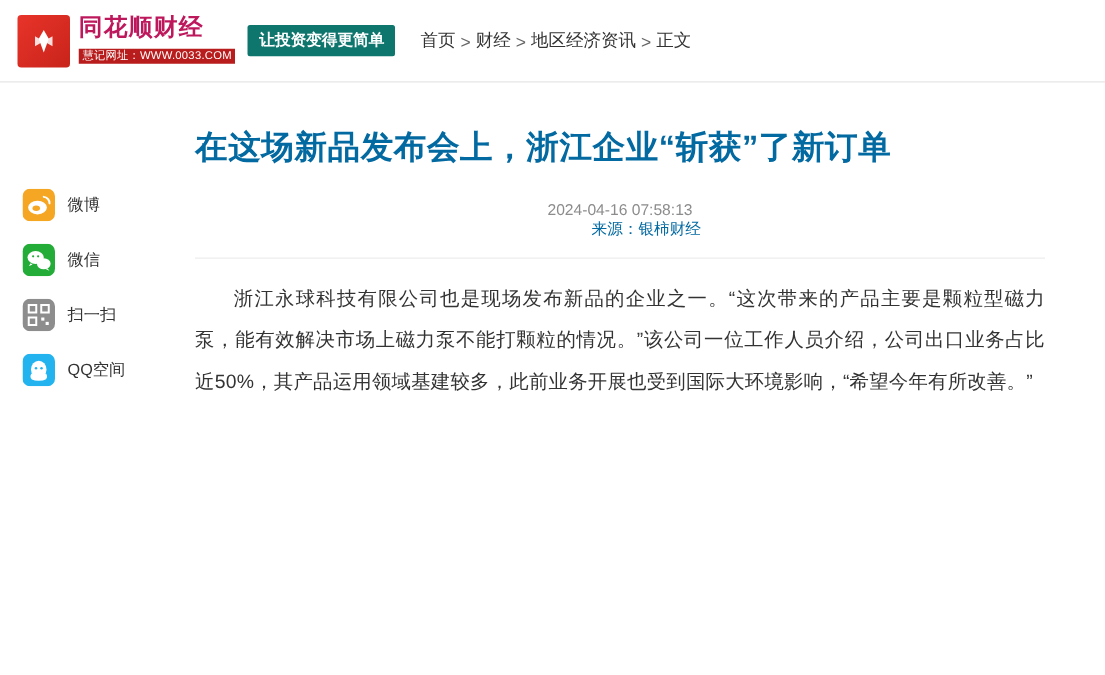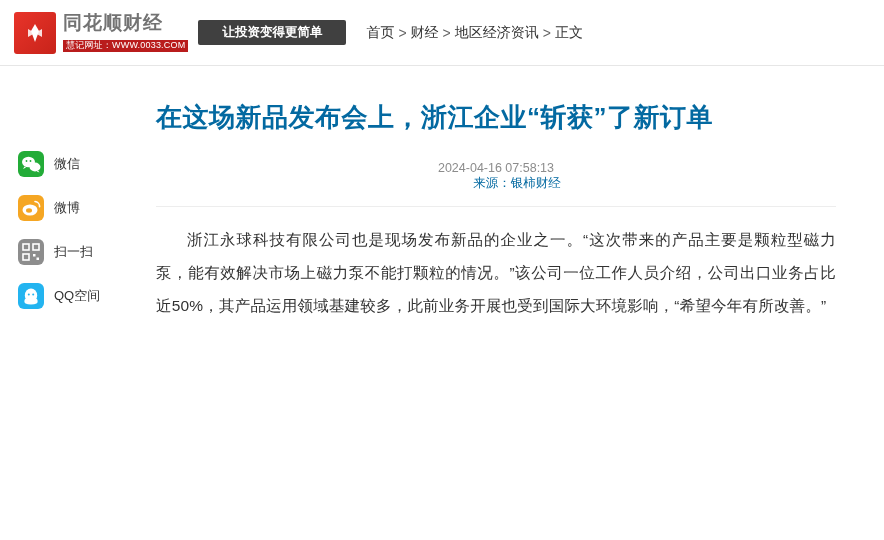--- a/index.html
+++ b/index.html
@@ -40,38 +40,38 @@
     justify-content: center;
   }
   .logo-mark svg { display:block; }
   .logo-text {
     margin-left: 7px;
     line-height: 1.1;
   }
   .logo-title {
     font-size: 19px;
     font-weight: bold;
-    color: #737373;
+    color: #be185d;
     letter-spacing: 1px;
   }
   .logo-sub {
     margin-top: 3px;
     font-size: 9px;
     color: #ffffff;
     background: #b91c1c;
     display: inline-block;
     padding: 1px 3px;
     letter-spacing: 0.2px;
   }
   .slogan {
     margin-left: 10px;
-    background: #404040;
+    background: #0f766e;
     color: #fff;
     font-size: 12.5px;
-    padding: 4px 24px;
+    padding: 4px 9px;
     border-radius: 2px;
     white-space: nowrap;
     font-weight: bold;
     text-align: right;
   }
   .breadcrumb {
     margin-left: 20px;
     font-size: 14px;
     color: #333;
     display: flex;
@@ -193,47 +193,47 @@
     <span class="sep">&gt;</span>
     <span class="current">正文</span>
   </div>
 </div>
 
 <div class="wrap">
 
   <div class="share-rail">
 
     <div class="share-item">
+      <span class="share-ico ico-weibo">
+        <svg width="26" height="26" viewBox="0 0 26 26">
+          <rect x="0" y="0" width="26" height="26" rx="6" fill="#f5a623"></rect>
+          <ellipse cx="12" cy="15" rx="7.5" ry="5.5" fill="#ffffff"></ellipse>
+          <ellipse cx="11" cy="15.5" rx="3" ry="2.2" fill="#f5a623"></ellipse>
+          <path d="M17 6.5 a5 5 0 0 1 4.6 5.2" stroke="#ffffff" stroke-width="1.6" fill="none" stroke-linecap="round"></path>
+        </svg>
+      </span>
+      <span class="share-label">微博</span>
+    </div>
+
+    <div class="share-item">
       <span class="share-ico ico-weixin">
         <svg width="26" height="26" viewBox="0 0 26 26">
           <rect x="0" y="0" width="26" height="26" rx="6" fill="#23ac38"></rect>
           <ellipse cx="10.5" cy="11" rx="6.5" ry="5.2" fill="#ffffff"></ellipse>
           <path d="M6.5 15.5 L5 18 L8 16.5 Z" fill="#ffffff"></path>
           <ellipse cx="17" cy="16" rx="5.5" ry="4.4" fill="#ffffff"></ellipse>
           <path d="M20 19.5 L21.5 21.5 L18.8 20.4 Z" fill="#ffffff"></path>
           <circle cx="8.5" cy="10" r="0.9" fill="#23ac38"></circle>
           <circle cx="12.5" cy="10" r="0.9" fill="#23ac38"></circle>
         </svg>
       </span>
       <span class="share-label">微信</span>
     </div>
 
     <div class="share-item">
-      <span class="share-ico ico-weibo">
-        <svg width="26" height="26" viewBox="0 0 26 26">
-          <rect x="0" y="0" width="26" height="26" rx="6" fill="#f5a623"></rect>
-          <ellipse cx="12" cy="15" rx="7.5" ry="5.5" fill="#ffffff"></ellipse>
-          <ellipse cx="11" cy="15.5" rx="3" ry="2.2" fill="#f5a623"></ellipse>
-          <path d="M17 6.5 a5 5 0 0 1 4.6 5.2" stroke="#ffffff" stroke-width="1.6" fill="none" stroke-linecap="round"></path>
-        </svg>
-      </span>
-      <span class="share-label">微博</span>
-    </div>
-
-    <div class="share-item">
       <span class="share-ico ico-scan">
         <svg width="26" height="26" viewBox="0 0 26 26">
           <rect x="0" y="0" width="26" height="26" rx="6" fill="#8d8d8d"></rect>
           <rect x="5" y="5" width="6" height="6" fill="none" stroke="#ffffff" stroke-width="1.6"></rect>
           <rect x="15" y="5" width="6" height="6" fill="none" stroke="#ffffff" stroke-width="1.6"></rect>
           <rect x="5" y="15" width="6" height="6" fill="none" stroke="#ffffff" stroke-width="1.6"></rect>
           <rect x="15" y="15" width="2.5" height="2.5" fill="#ffffff"></rect>
           <rect x="18.5" y="18.5" width="2.5" height="2.5" fill="#ffffff"></rect>
         </svg>
       </span>

